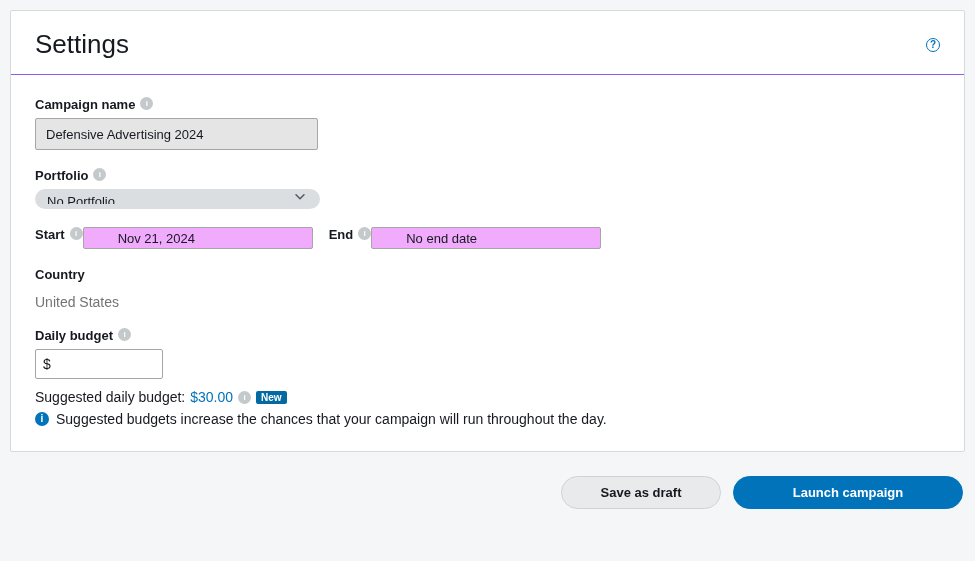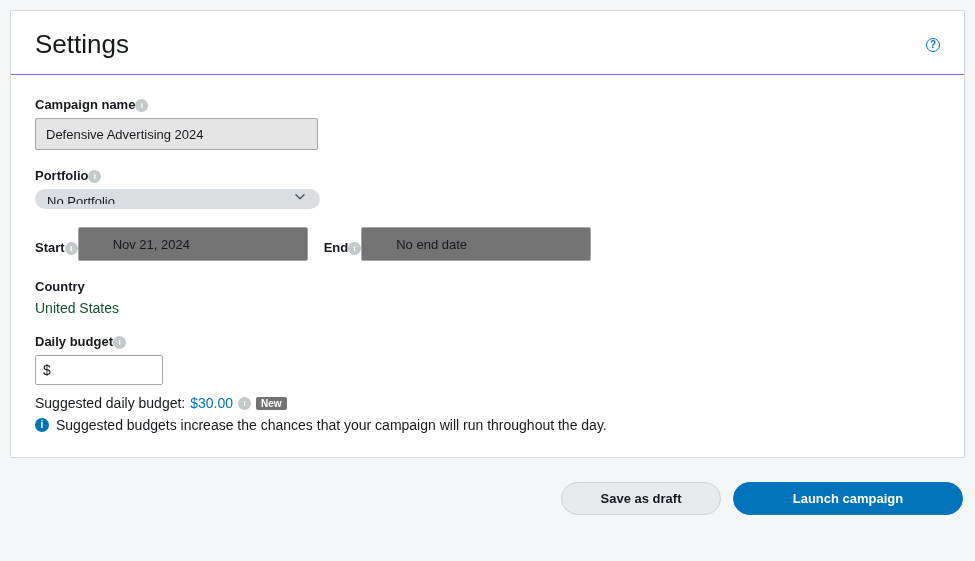--- a/index.html
+++ b/index.html
@@ -54,21 +54,22 @@
       padding: 22px 24px 24px 24px;
     }
     .field {
       margin-bottom: 18px;
     }
     .field-label {
       font-size: 13px;
       font-weight: 700;
       margin-bottom: 6px;
       display: flex;
-      align-items: flex-end;
+      align-items: flex-start;
+      gap: 5px;
       color: #16191f;
     }
     .info-icon {
       width: 13px;
       height: 13px;
       border-radius: 50%;
       background: #c4c9cc;
       color: #ffffff;
       font-size: 8px;
       font-weight: 700;
@@ -114,44 +115,44 @@
     }
     .date-row {
       display: flex;
       gap: 16px;
     }
     .date-col {
       display: flex;
     }
     .date-input {
       width: 230px;
-      height: 34px;
+      height: 22px;
       padding: 4px 10px 4px 34px;
       font-size: 13px;
       border: 1px solid #a6a6a6;
       border-radius: 2px;
       color: #16191f;
-      background: #737373;
+      background: #f0abfc;
       position: relative;
     }
     .date-wrap {
       position: relative;
     }
     .cal-icon {
       position: absolute;
       left: 10px;
       top: 50%;
       transform: translateY(-50%);
       color: #6b7177;
       pointer-events: none;
     }
     .static-value {
       font-size: 14px;
-      color: #14532d;
-      margin-top: 6px;
+      color: #737373;
+      margin-top: 12px;
     }
     .budget-input {
       width: 128px;
       height: 30px;
       padding: 4px 8px 4px 22px;
       font-size: 13px;
       border: 1px solid #a6a6a6;
       border-radius: 2px;
       background: #fff;
       color: #16191f;
@@ -173,21 +174,21 @@
       font-size: 14px;
       color: #16191f;
       display: flex;
       align-items: center;
       gap: 5px;
     }
     .suggested-value {
       color: #0073bb;
     }
     .badge {
-      background: #737373;
+      background: #0369a1;
       color: #fff;
       font-size: 10px;
       font-weight: 700;
       padding: 1px 5px;
       border-radius: 2px;
     }
     .hint-line {
       margin-top: 6px;
       font-size: 14px;
       color: #16191f;

